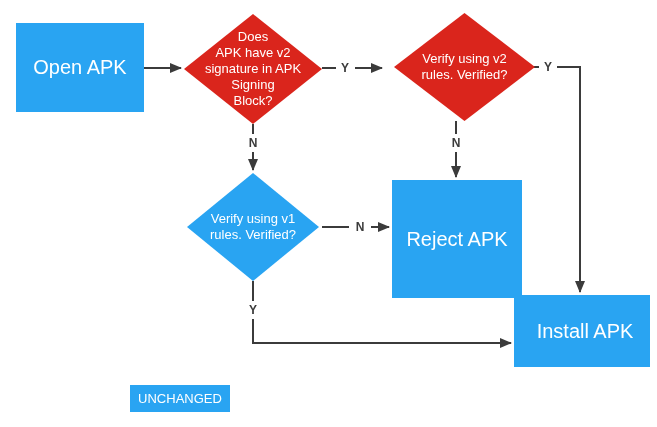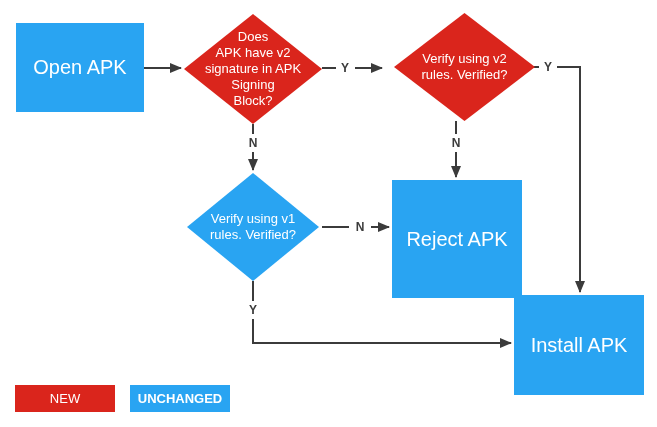--- a/index.html
+++ b/index.html
@@ -93,25 +93,24 @@
 Block?</div>
 
   <div class="node diamond status-new" style="left:394px; top:13px; width:141px; height:108px;">Verify using v2
 rules. Verified?</div>
 
   <div class="node diamond status-unchanged" style="left:187px; top:173px; width:132px; height:108px;">Verify using v1
 rules. Verified?</div>
 
   <div class="node rect status-unchanged" style="left:392px; top:180px; width:130px; height:118px;">Reject APK</div>
 
-  <div class="node rect status-unchanged" style="left:514px; top:295px; width:130px; height:100px;">Install APK</div>
+  <div class="node rect status-unchanged" style="left:514px; top:295px; width:130px; height:72px;padding-left:6px;">Install APK</div>
 
   <span class="edge-label" style="left:345px; top:68px;">Y</span>
   <span class="edge-label" style="left:253px; top:143px;">N</span>
   <span class="edge-label" style="left:548px; top:67px;">Y</span>
   <span class="edge-label" style="left:456px; top:143px;">N</span>
   <span class="edge-label" style="left:253px; top:310px;">Y</span>
   <span class="edge-label" style="left:360px; top:227px;">N</span>
 
-  <div class="legend-box status-new" style="left:15px;">NEW</div>
-  <div class="legend-box status-unchanged" style="left:130px;font-weight:bold;">UNCHANGED</div>
+  <div class="legend-box status-unchanged" style="left:130px;">UNCHANGED</div>
 
 </div>
 
 </body></html>

